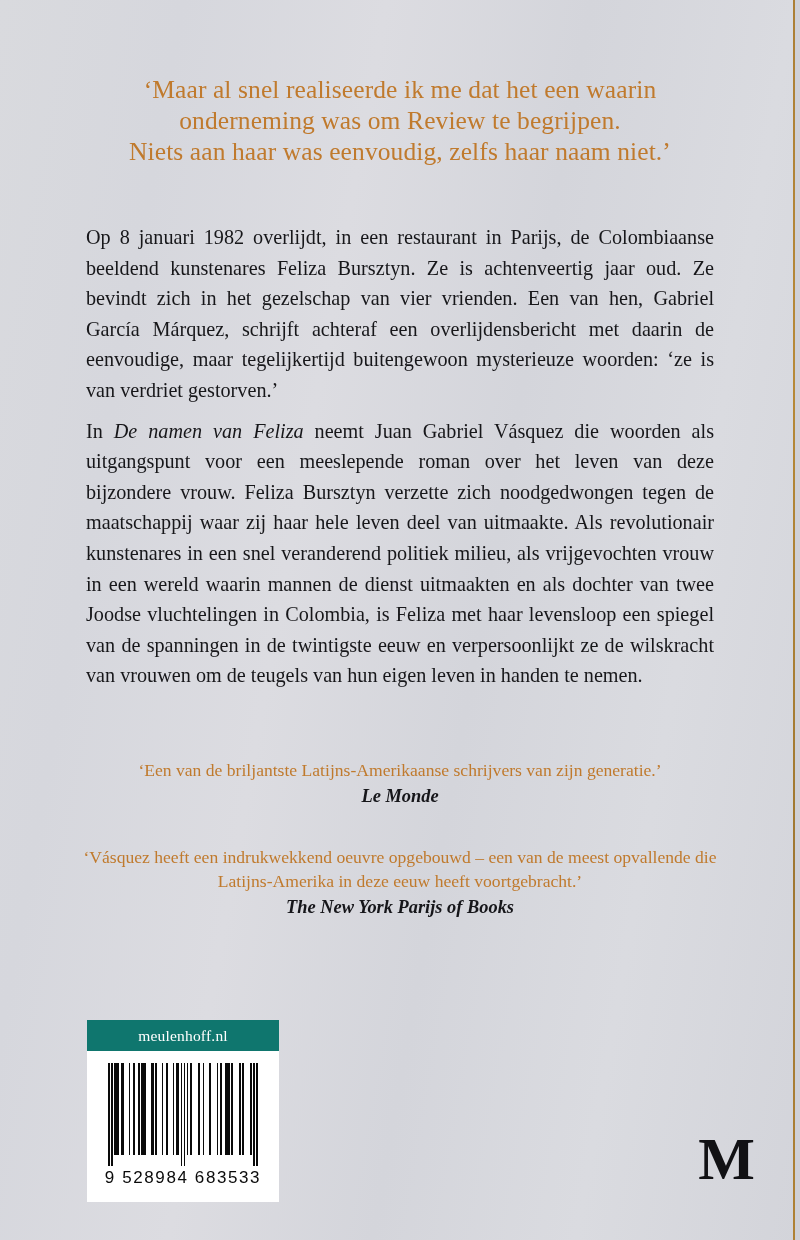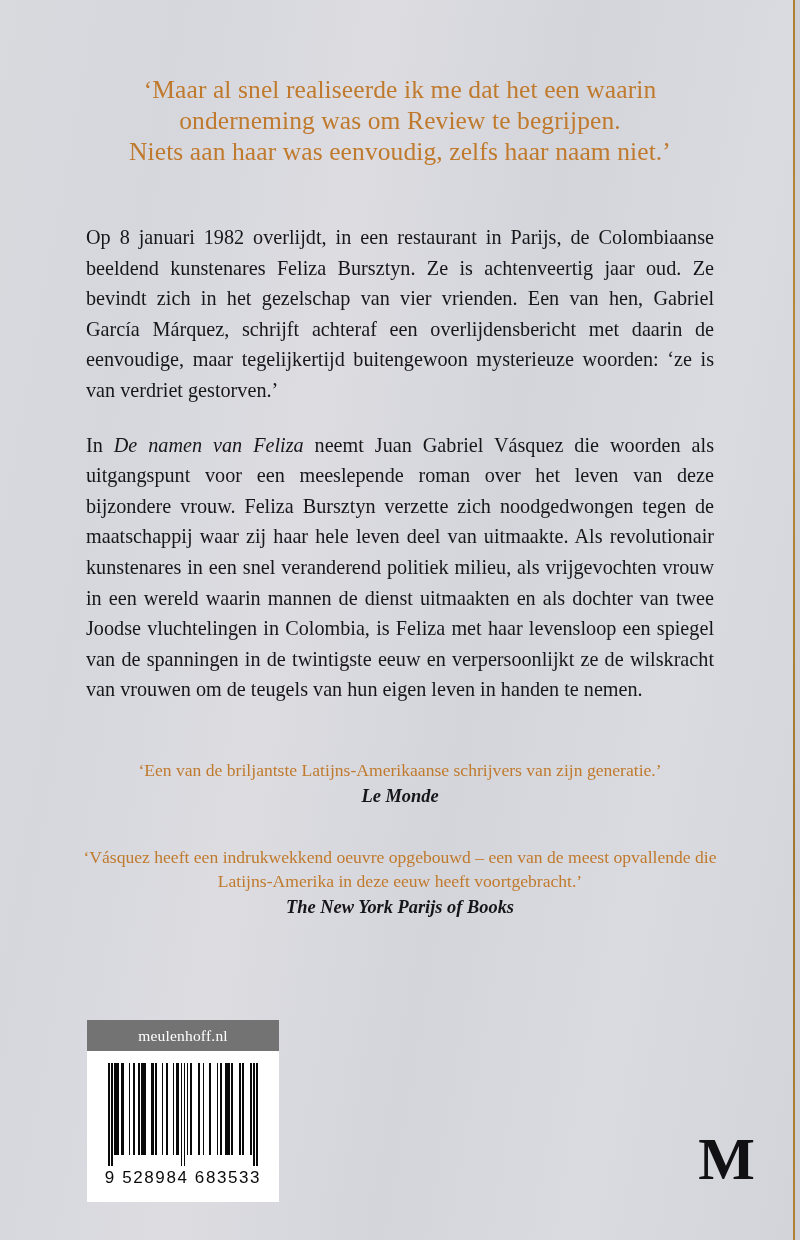--- a/index.html
+++ b/index.html
@@ -68,21 +68,21 @@
     left: 86px;
     top: 222px;
     width: 628px;
     color: #17171a;
     font-size: 20.2px;
     line-height: 30.6px;
     text-align: justify;
     text-justify: inter-word;
   }
   #blurb p { margin: 0; }
-  #blurb p.second { margin-top: 24px; }
+  #blurb p.second { margin-top: 10px; }
   #blurb .book-title { font-style: italic; }
 
   
   .review {
     position: absolute;
     left: 80px;
     width: 640px;
     text-align: center;
   }
   .review .rq {
@@ -108,21 +108,21 @@
     position: absolute;
     left: 87px;
     top: 1020px;
     width: 192px;
     height: 182px;
     background: #ffffff;
     box-sizing: border-box;
   }
   #barcode-banner {
     height: 31px;
-    background: #737373;
+    background: #0f766e;
     color: #ffffff;
     font-size: 15.5px;
     line-height: 31px;
     text-align: center;
     letter-spacing: .2px;
   }
   #barcode-bars {
     position: relative;
     margin: 12px auto 0 auto;
     width: 150px;

